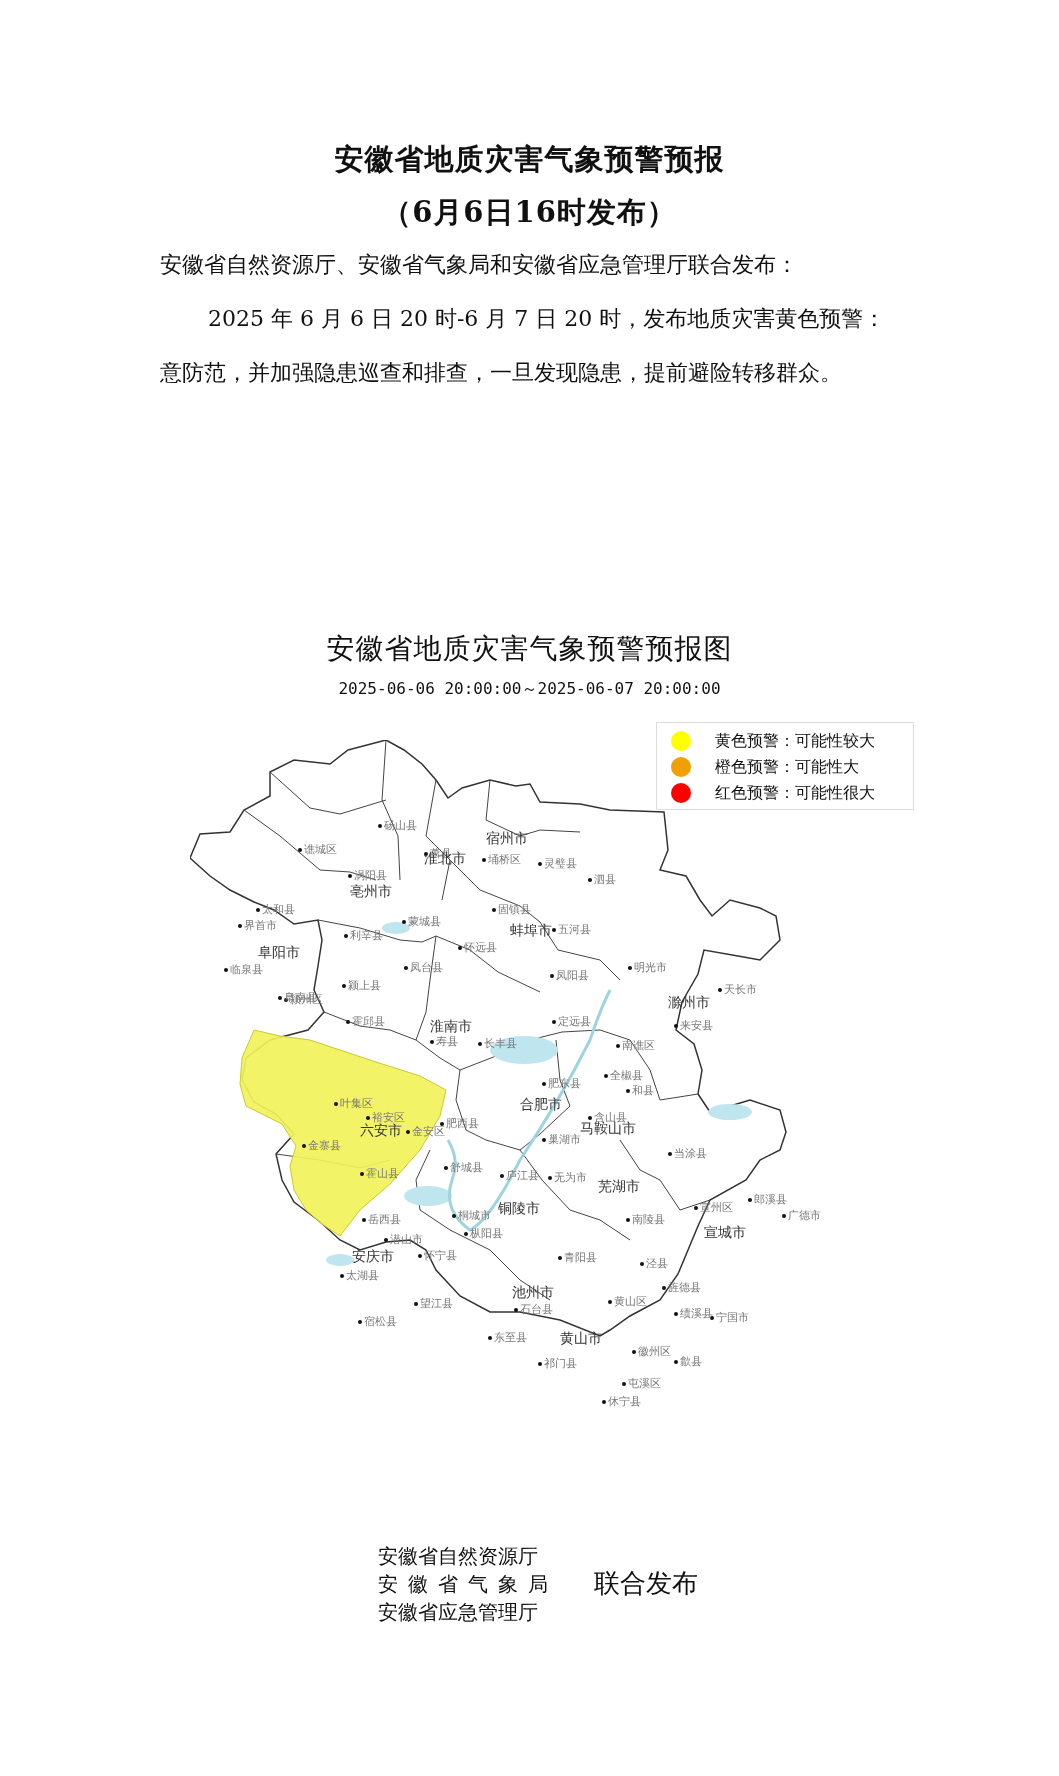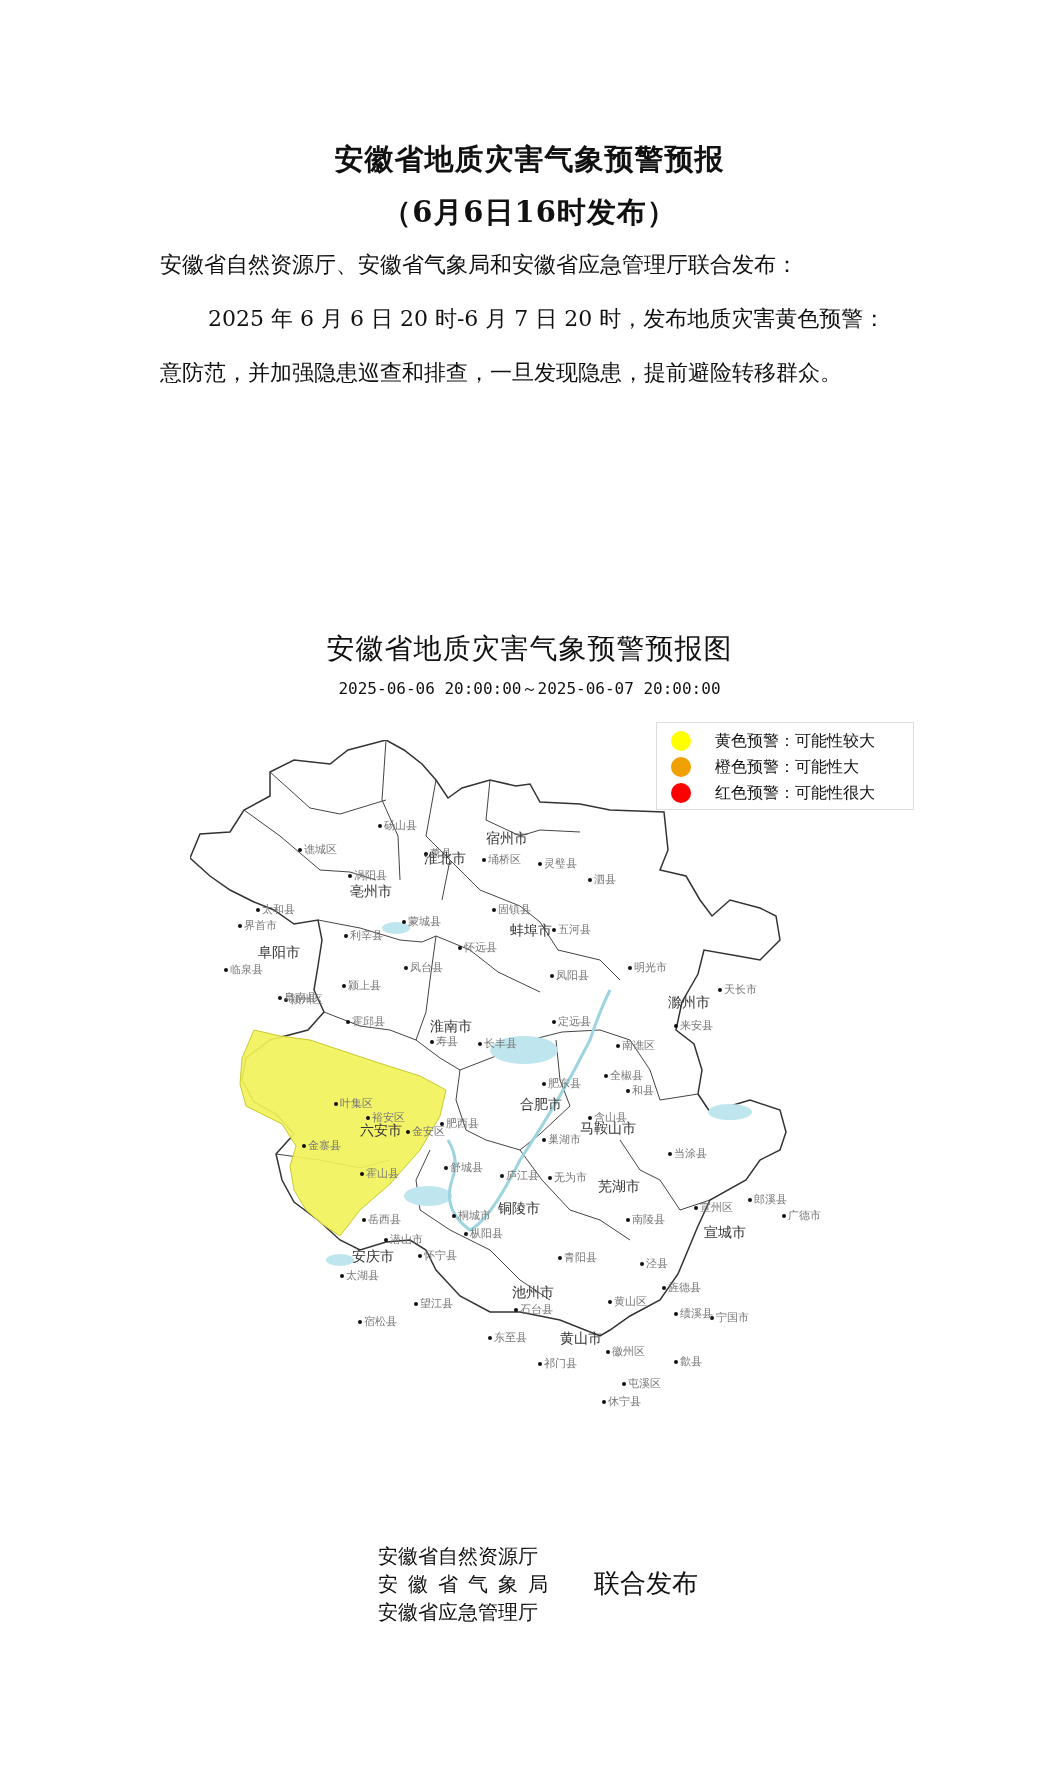--- a/index.html
+++ b/index.html
@@ -137,21 +137,21 @@
     <div class="lbl" style="left: 456px; top: 516px;">泾县</div>
     <div class="lbl" style="left: 526px; top: 530px; margin-top: 40px;">宁国市</div>
     <div class="lbl" style="left: 230px; top: 556px;">望江县</div>
     <div class="lbl" style="left: 330px; top: 562px;">石台县</div>
     <div class="lbl" style="left: 424px; top: 554px;">黄山区</div>
     <div class="lbl" style="left: 478px; top: 540px;">旌德县</div>
     <div class="lbl" style="left: 490px; top: 566px;">绩溪县</div>
     <div class="lbl" style="left: 174px; top: 574px;">宿松县</div>
     <div class="lbl" style="left: 304px; top: 590px;">东至县</div>
     <div class="lbl" style="left: 354px; top: 616px;">祁门县</div>
-    <div class="lbl" style="left: 422px; top: 604px;">徽州区</div>
+    <div class="lbl" style="left: 448px; top: 604px;">徽州区</div>
     <div class="lbl" style="left: 490px; top: 614px;">歙县</div>
     <div class="lbl" style="left: 438px; top: 636px;">屯溪区</div>
     <div class="lbl" style="left: 418px; top: 654px;">休宁县</div>
     <div class="city" style="left: 234px; top: 110px;">淮北市</div>
     <div class="city" style="left: 296px; top: 90px;">宿州市</div>
     <div class="city" style="left: 160px; top: 143px;">亳州市</div>
     <div class="city" style="left: 68px; top: 204px;">阜阳市</div>
     <div class="city" style="left: 304px; top: 182px; padding-left: 16px;">蚌埠市</div>
     <div class="city" style="left: 240px; top: 278px;">淮南市</div>
     <div class="city" style="left: 478px; top: 254px;">滁州市</div>

